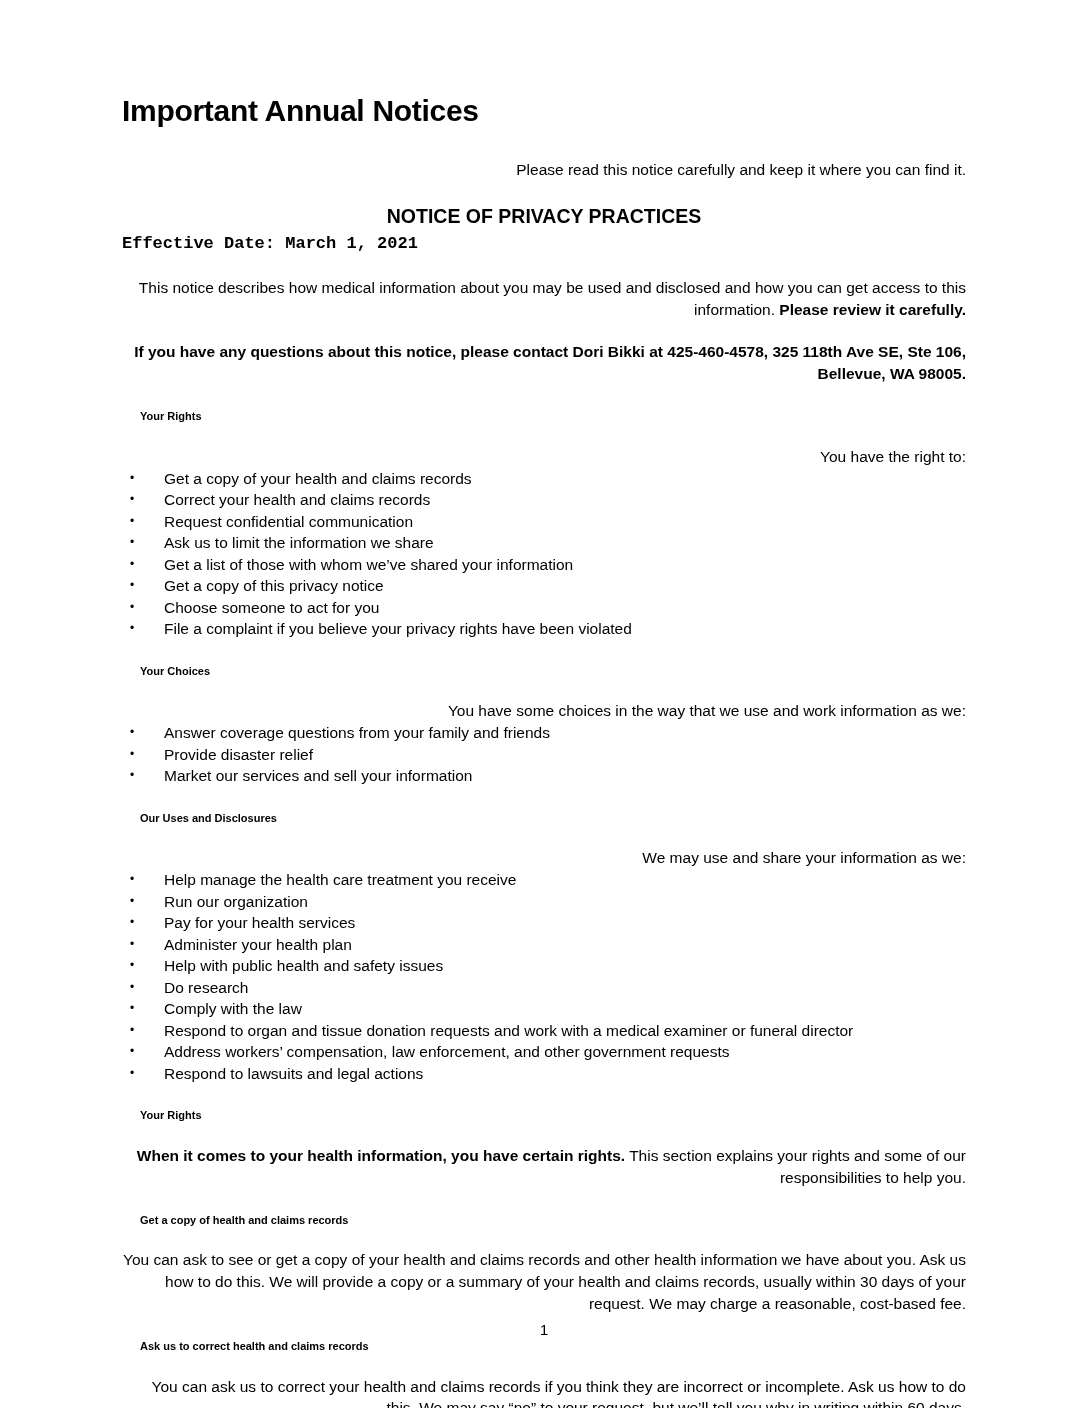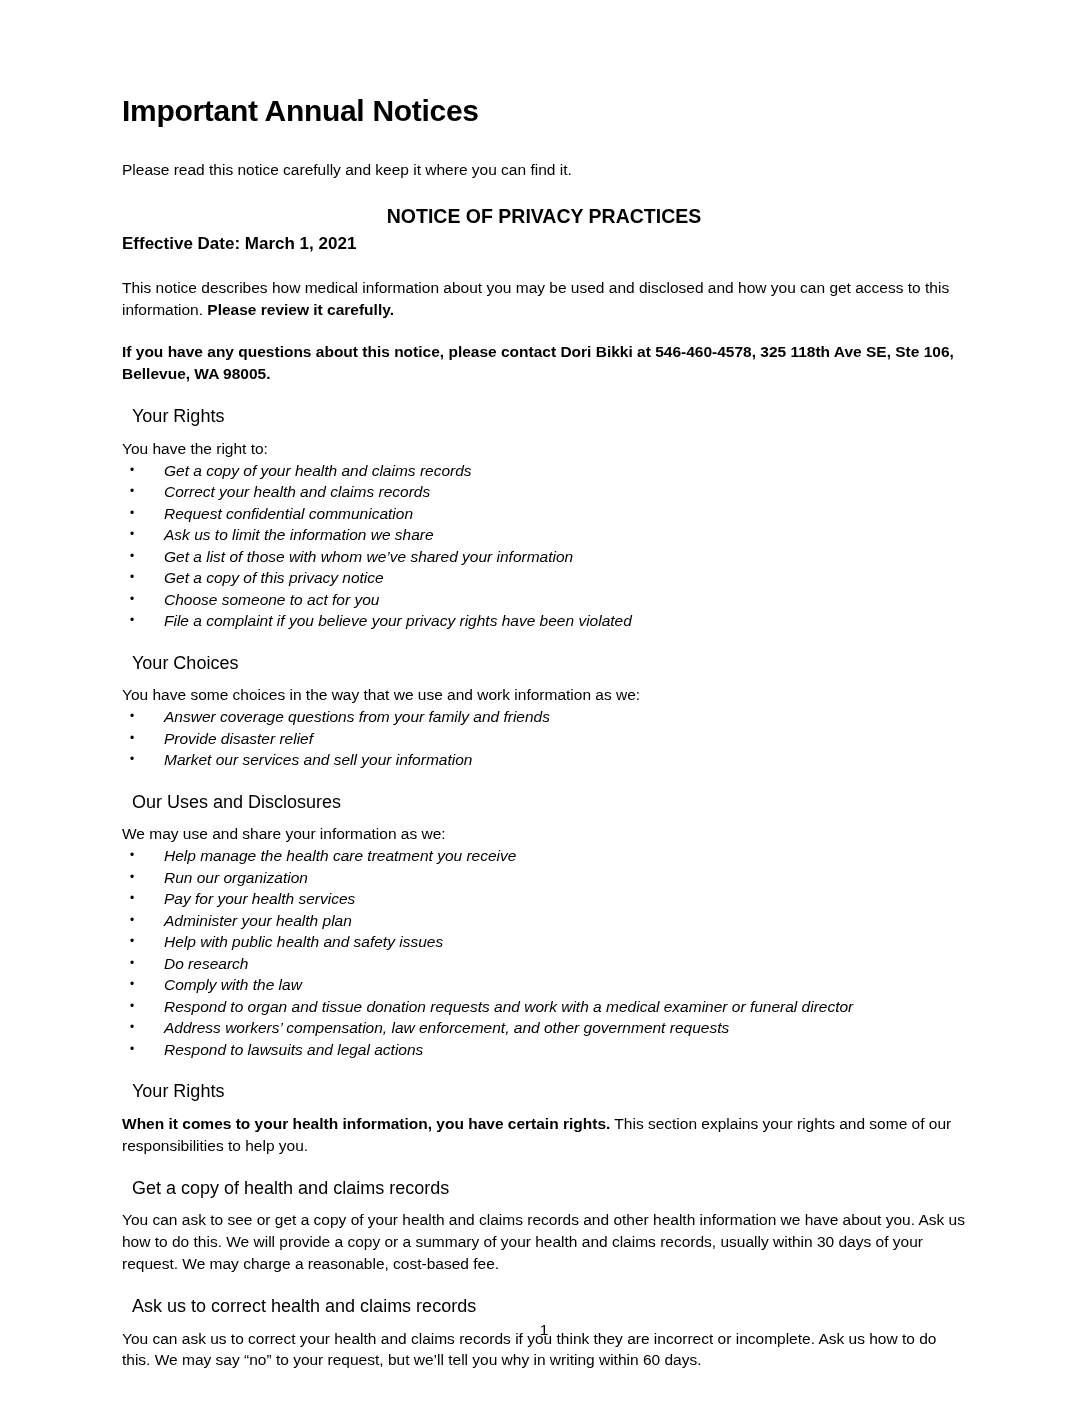--- a/index.html
+++ b/index.html
@@ -22,46 +22,48 @@
   .doc-title {
     font-size: 30px;
     font-weight: 700;
     line-height: 36px;
     letter-spacing: -0.3px;
     margin: 0 0 30px 0;
   }
   .body-text {
     font-size: 15.5px;
     line-height: 21.8px;
+    text-align: right;
   }
   .intro {
     margin: 0 0 22px 0;
   }
   .privacy-heading {
     font-size: 19.5px;
     font-weight: 700;
     line-height: 26px;
     margin: 0 0 3px 0;
     text-align: center;
   }
   .effective-date {
     font-size: 17px;
     font-weight: 700;
     line-height: 24px;
     margin: 0 0 21px 0;
+    font-family: Liberation Mono, monospace;
   }
   .para {
     margin: 0 0 21px 0;
   }
   .bold { font-weight: 700; }
   .sec-heading {
-    font-size: 18px;
-    font-weight: 400;
+    font-size: 11px;
+    font-weight: 700;
     line-height: 21.8px;
-    margin: 10px;
+    margin: 18px;
   }
   .sec-intro {
     margin: 0;
   }
   ul.bullets {
     list-style: none;
     margin: 0 0 21px 0;
     padding: 0;
   }
   ul.bullets li {
@@ -72,21 +74,20 @@
   }
   ul.bullets .blt {
     flex: 0 0 42px;
     box-sizing: border-box;
     padding-left: 8px;
     font-size: 12px;
     line-height: 21.5px;
   }
   ul.bullets .bt {
     flex: 1;
-    font-style: italic;
   }
   .section { margin: 0 0 0 0; }
   .page-number {
     position: absolute;
     left: 0;
     right: 0;
     bottom: 68px;
     text-align: center;
     font-size: 15.5px;
     line-height: 20px;
@@ -99,21 +100,21 @@
 
   <h1 class="doc-title">Important Annual Notices</h1>
 
   <p class="body-text intro">Please read this notice carefully and keep it where you can find it.</p>
 
   <h2 class="privacy-heading">NOTICE OF PRIVACY PRACTICES</h2>
   <div class="effective-date">Effective Date: March 1, 2021</div>
 
   <p class="body-text para"><span>This notice describes how medical information about you may be used and disclosed and how you can get access to this information. </span><span class="bold">Please review it carefully.</span></p>
 
-  <p class="body-text para bold">If you have any questions about this notice, please contact Dori Bikki at 546-460-4578, 325 118th Ave SE, Ste 106, Bellevue, WA 98005.</p>
+  <p class="body-text para bold">If you have any questions about this notice, please contact Dori Bikki at 425-460-4578, 325 118th Ave SE, Ste 106, Bellevue, WA 98005.</p>
 
   <div class="section">
     <h3 class="sec-heading">Your Rights</h3>
     <p class="body-text sec-intro">You have the right to:</p>
     <ul class="bullets">
       <li>
           <span class="blt">•</span>
           <span class="bt">Get a copy of your health and claims records</span>
         </li>
       <li>

